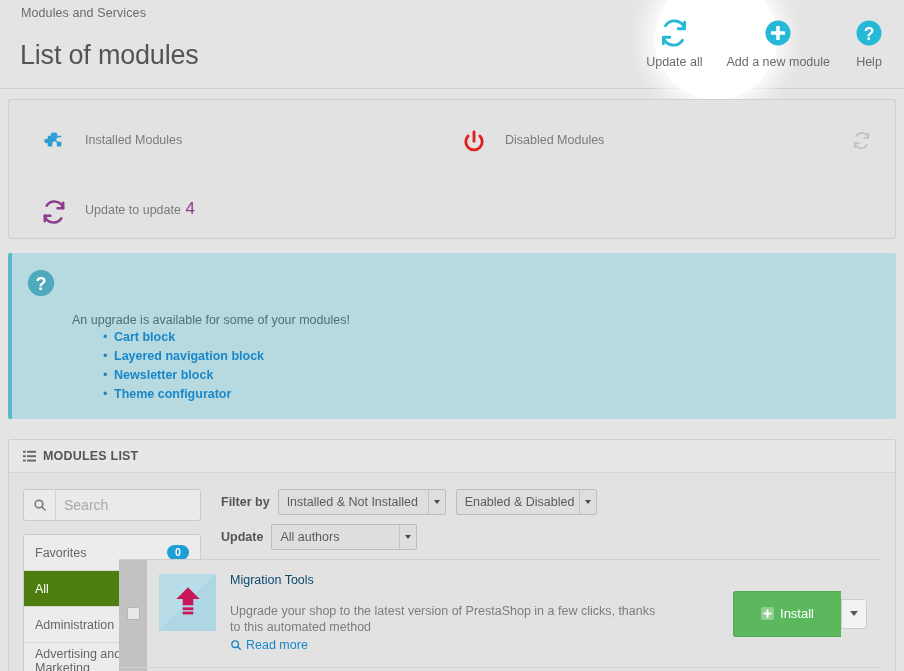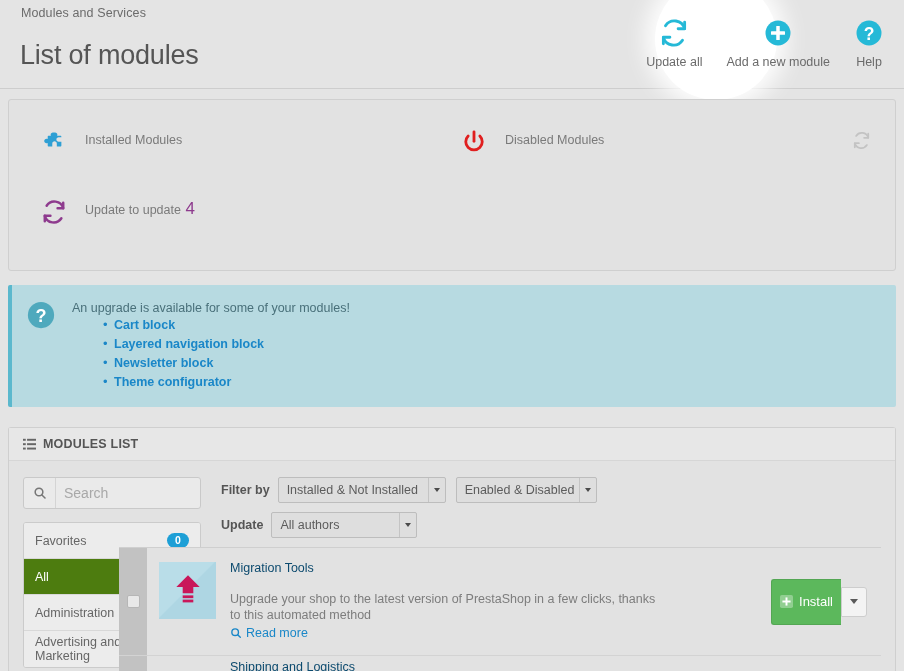--- a/index.html
+++ b/index.html
@@ -76,21 +76,21 @@
   
   .content {
     padding: 10px 8px 0 8px;
   }
 
   
   .kpi-panel {
     background: #e2e2e2;
     border: 1px solid #cfcfcf;
     border-radius: 3px;
-    height: 172px;
+    height: 140px;
     position: relative;
     margin-bottom: 14px;
   }
   .kpi {
     position: absolute;
     display: flex;
     align-items: flex-start;
   }
   .kpi-icon {
     width: 30px; height: 30px;
@@ -129,21 +129,21 @@
     align-items: flex-start;
     margin-bottom: 20px;
     min-height: 110px;
   }
   .alert-icon {
     flex: 0 0 auto;
     width: 30px; height: 30px;
     margin-right: 16px;
     margin-top: 1px;
   }
-  .alert-body { padding-top: 2px; }
+  .alert-body { padding-top: 2px; margin-top: 44px; }
   .alert-title {
     font-size: 12.5px;
     color: #49707a;
     margin-bottom: 2px;
   }
   .alert-list {
     margin: 0;
     padding-left: 42px;
     list-style: none;
   }
@@ -400,21 +400,21 @@
     margin-left: 12px;
     align-self: center;
   }
   .btn-install {
     display: inline-flex;
     align-items: center;
     background: #5cb85c;
     color: #fff;
     font-size: 13px;
     height: 46px;
-    padding: 0 8px;
+    padding: 0 27px;
     border: 1px solid #53a653;
     border-right: 0;
     border-radius: 3px 0 0 3px;
     cursor: pointer;
   }
   .btn-install .plus {
     display: inline-flex;
     margin-right: 6px;
   }
   .btn-split {

